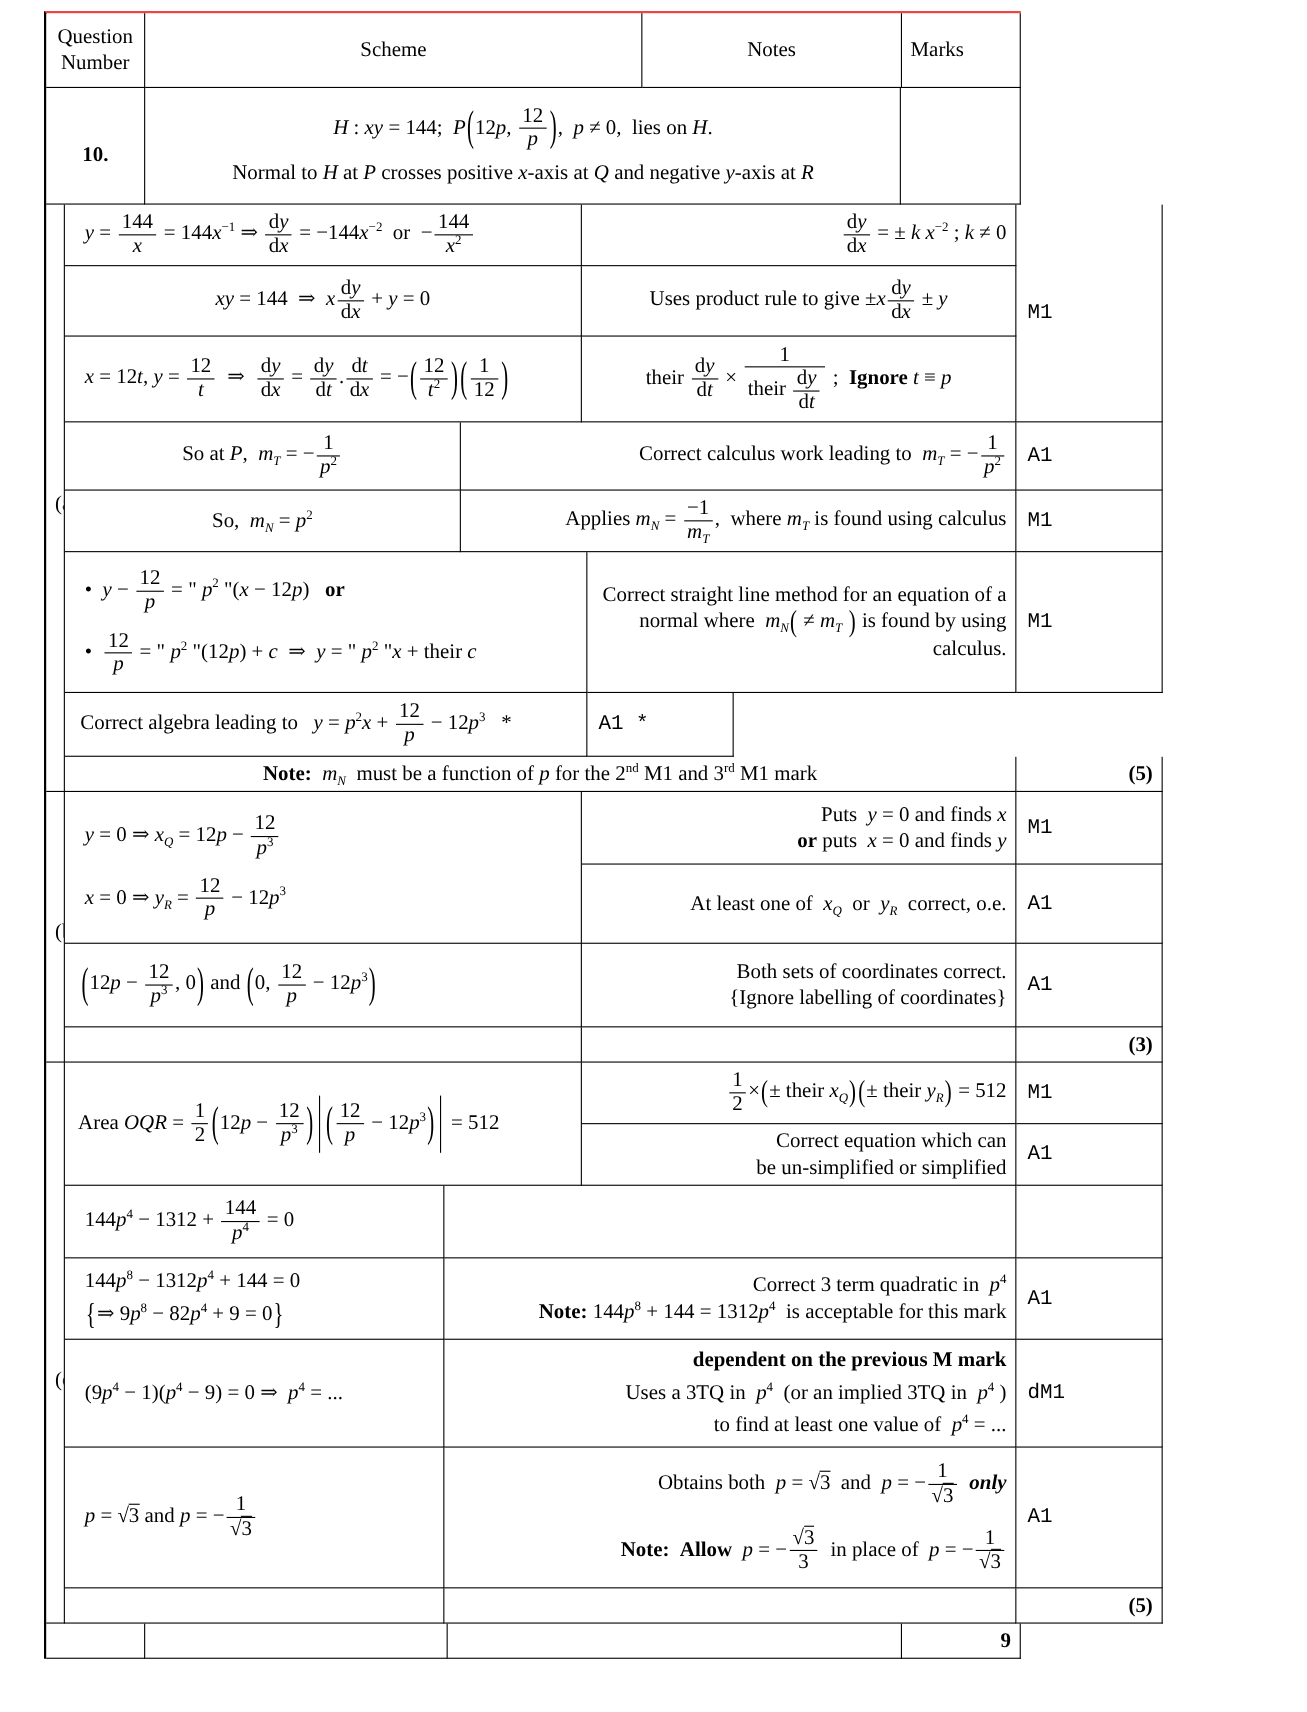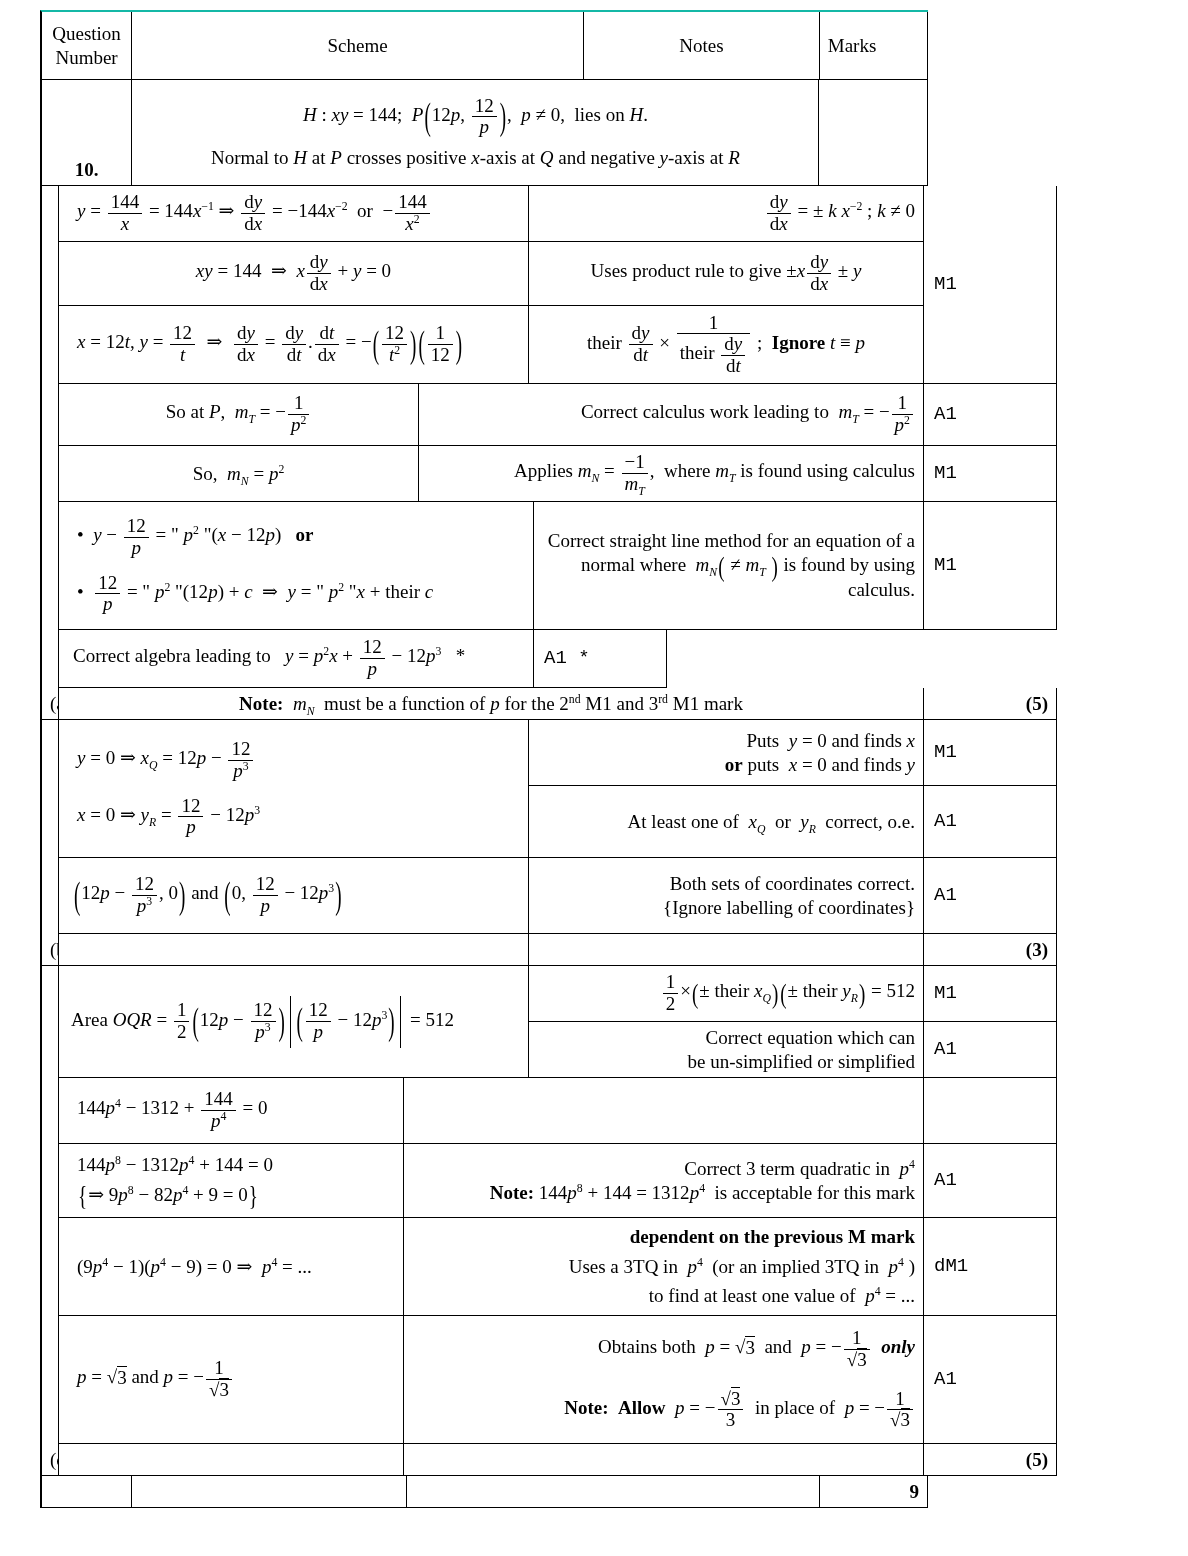--- a/index.html
+++ b/index.html
@@ -1,25 +1,25 @@
 <!DOCTYPE html>
 <html><head>
 <meta charset="utf-8">
 <style>
   html,body{margin:0;padding:0;background:#fff;}
   body{width:1188px;min-height:1556px;color:#000;
        font-family:"Liberation Serif","DejaVu Serif",serif;font-size:19px;line-height:1.25;}
-  .tbl{margin:10px 16px 0 40px;width:888px;border-top:2px solid #14b8a6;border-left:2px solid #000;box-sizing:border-box;}
+  .tbl{margin:10px 16px 0 40px;width:888px;border-top:2px solid #ef4444;border-left:2px solid #000;box-sizing:border-box;}
   .r{display:flex;align-items:stretch;}
   .v{display:flex;flex-direction:column;}
   .c{box-sizing:border-box;border-right:1.6px solid #000;border-bottom:1.6px solid #000;
      padding:3px 8px;display:flex;flex-direction:column;justify-content:center;overflow:hidden;}
   .c .t{display:block;}
   .tc{text-align:center}.tr{text-align:right}
-  .jt{justify-content:flex-end}
+  .jt{justify-content:center}
   .b{font-weight:bold}
   .gap{row-gap:14px}
   
   .fr{display:inline-block;vertical-align:middle;text-align:center;margin:0 2px;line-height:1.08;}
   .fr>span{display:block;padding:0 3px;}
   .fr>span:last-child{border-top:1.4px solid #000;}
   .bg{display:inline-block;transform:scaleY(2.05);vertical-align:middle;padding:0 1px;}
   .bg-sm{display:inline-block;transform:scaleY(1.45);vertical-align:middle;padding:0 1px;}
   .vb{display:inline-block;width:1.6px;height:52px;background:#000;vertical-align:middle;margin:0 4px;}
   .sq{white-space:nowrap;}

